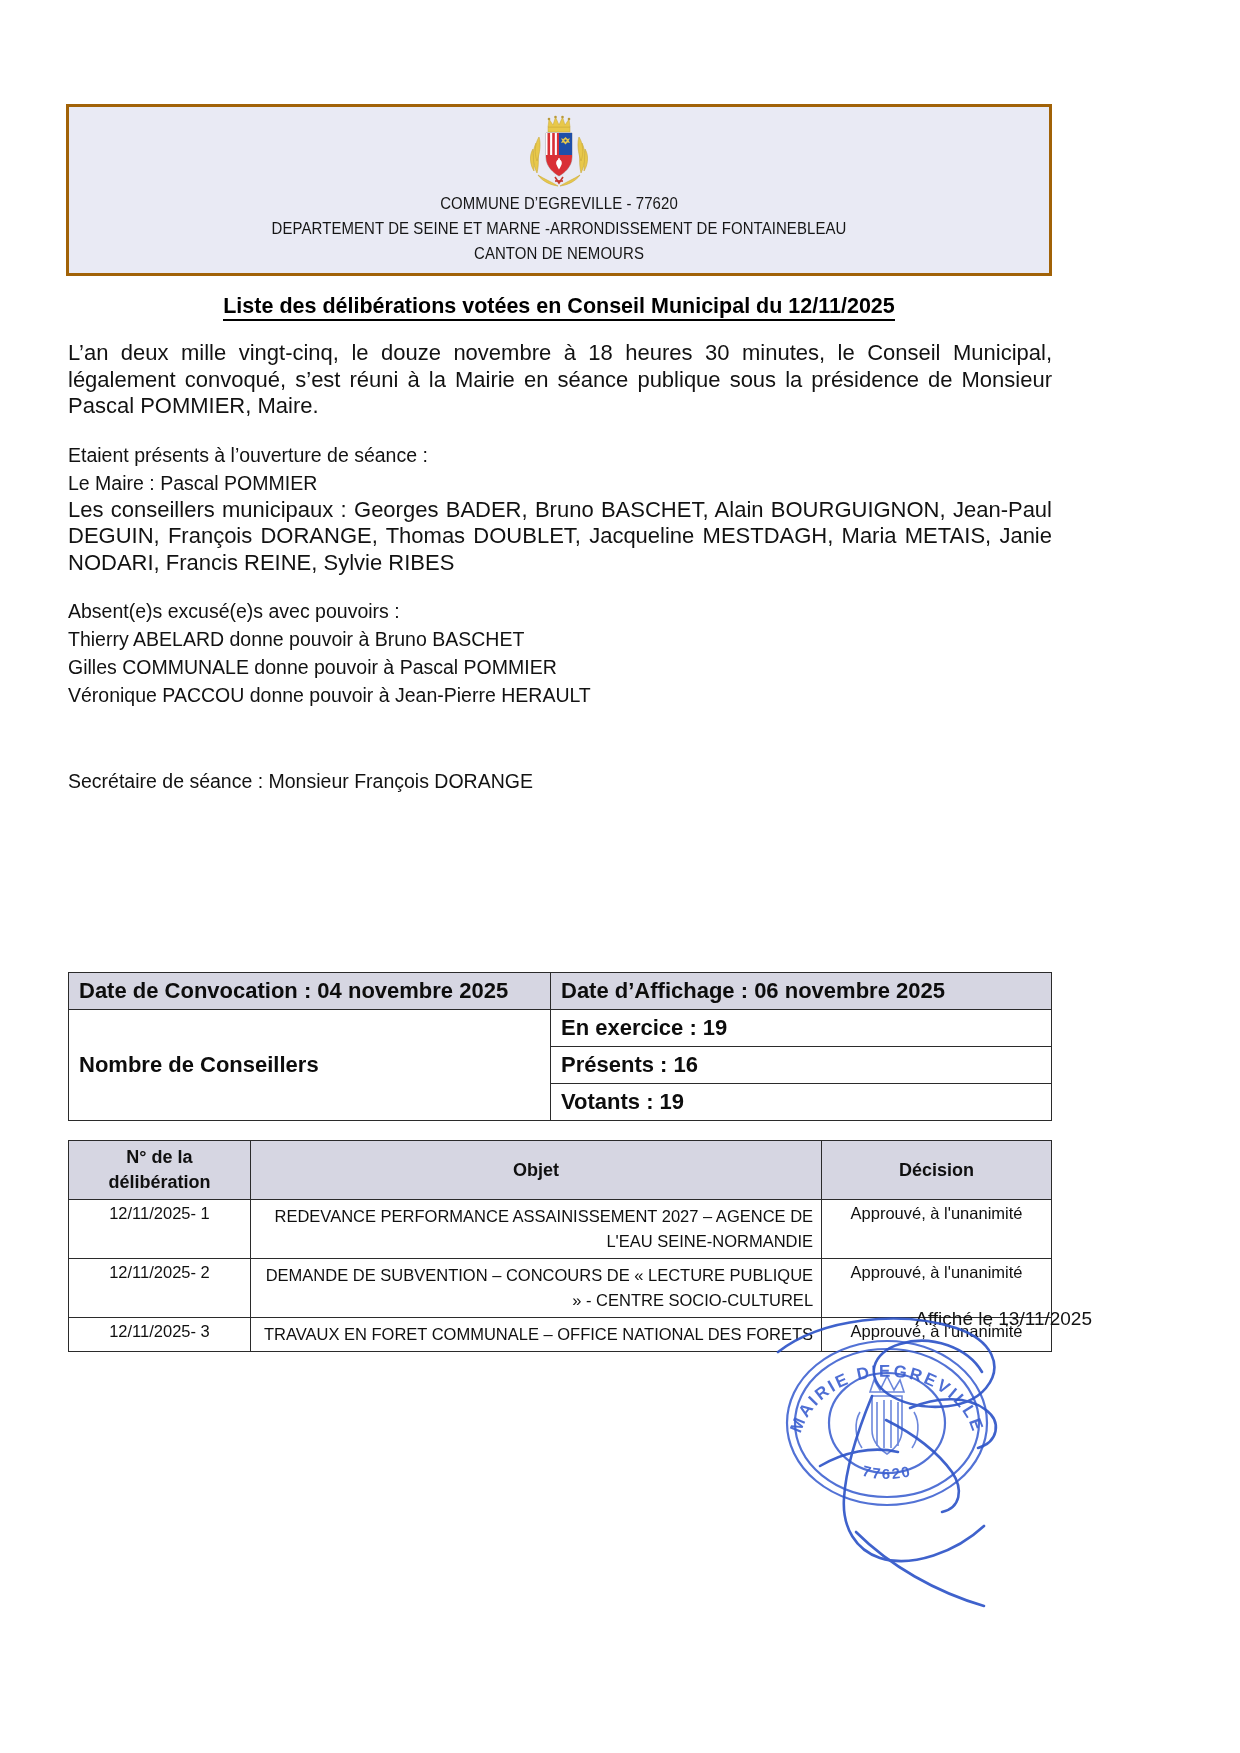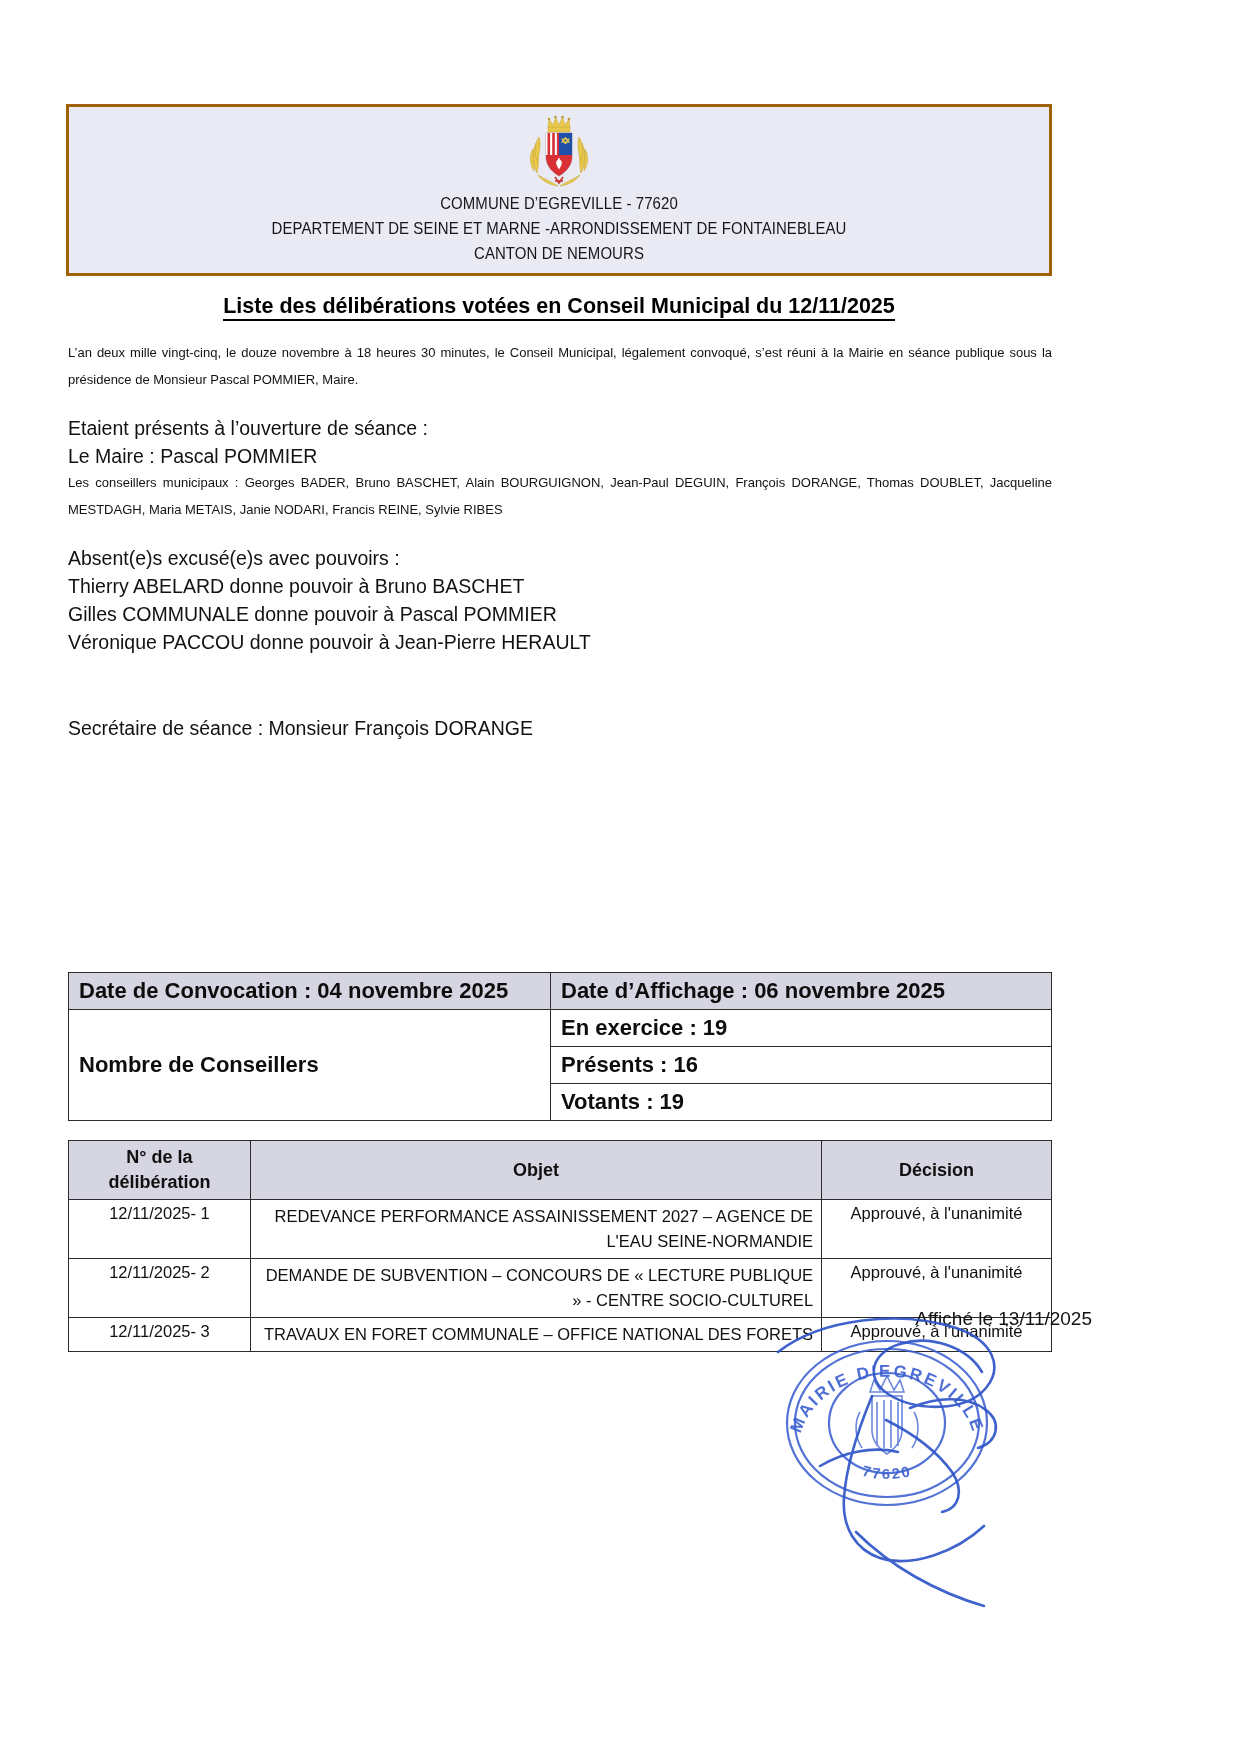--- a/index.html
+++ b/index.html
@@ -60,21 +60,21 @@
   }
 
   
   .body-area {
     position: absolute;
     left: 68px; top: 340px;
     width: 984px;
   }
   p.para {
     margin: 0;
-    font-size: 13px;
+    font-size: 22px;
     line-height: 26.5px;
     text-align: justify;
     color: #121212;
   }
   p.intro { text-align: justify; }
   .gap-lg { height: 21px; }
   .gap-md { height: 14px; }
   .gap-xl { height: 44px; }
   .lbl-bold { font-weight: normal; }
   .line { font-size: 19.5px; line-height: 28px; color: #121212; }

